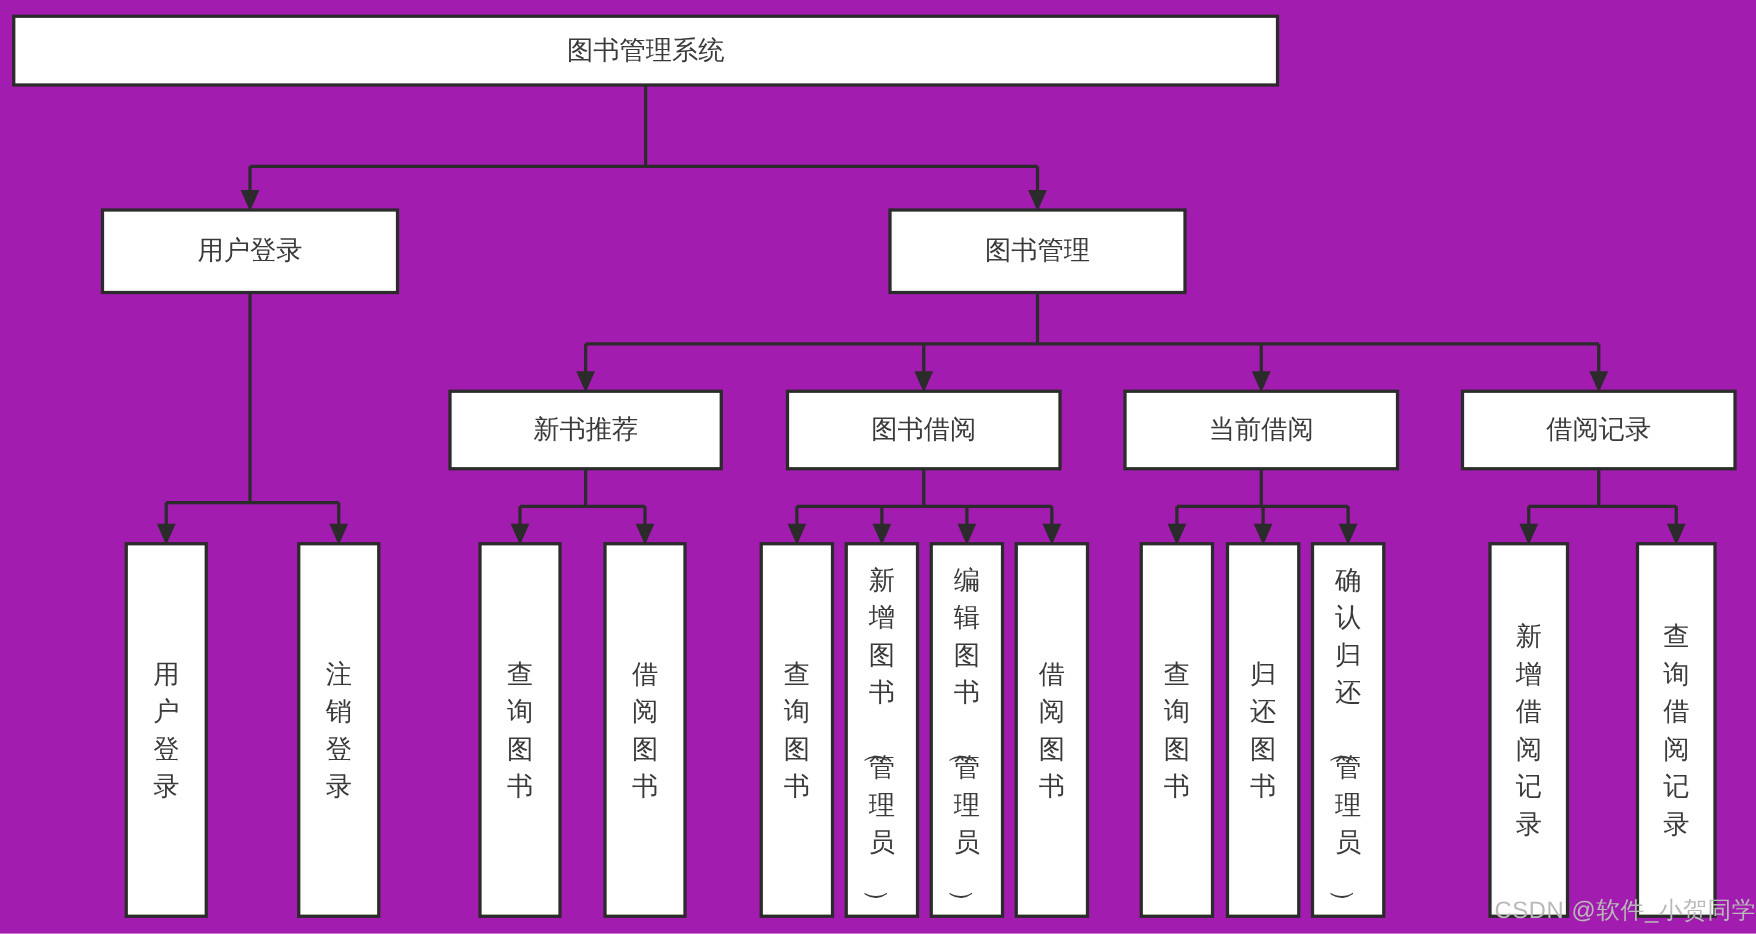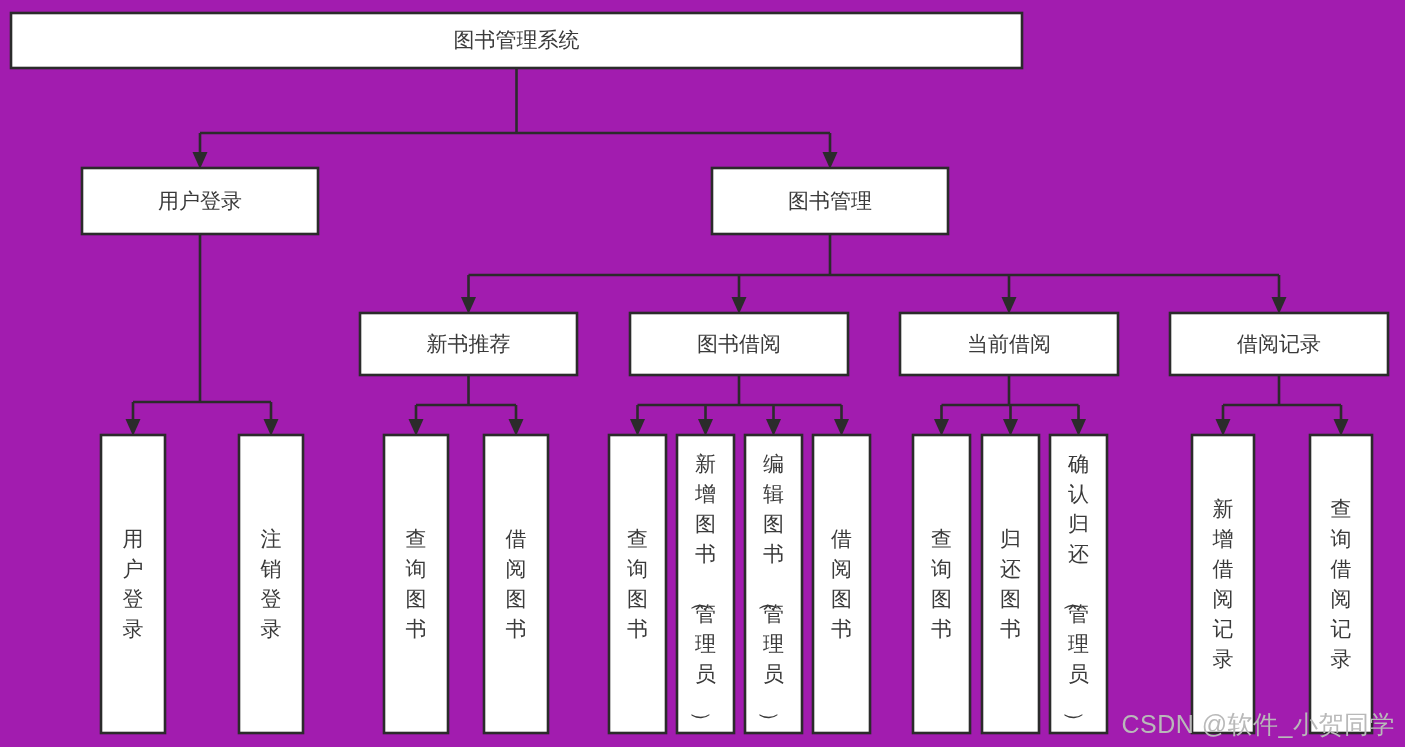--- a/index.html
+++ b/index.html
@@ -48,24 +48,24 @@
     dominant-baseline: middle;
   }
   .node-label-v {
     font-family: "Liberation Sans", "DejaVu Sans", sans-serif;
     font-size: 21px;
     fill: #3a3a3a;
     text-anchor: middle;
   }
   .watermark {
     position: absolute;
-    right: 10px;
+    right: 0;
     bottom: 6px;
     font-family: "Liberation Sans", "DejaVu Sans", sans-serif;
-    font-size: 25px;
+    font-size: 19px;
     color: #b9b9b9;
     letter-spacing: 0.5px;
     white-space: nowrap;
     pointer-events: none;
   }
 </style>
 </head>
 <body>
 
 <div id="diagram-root">

